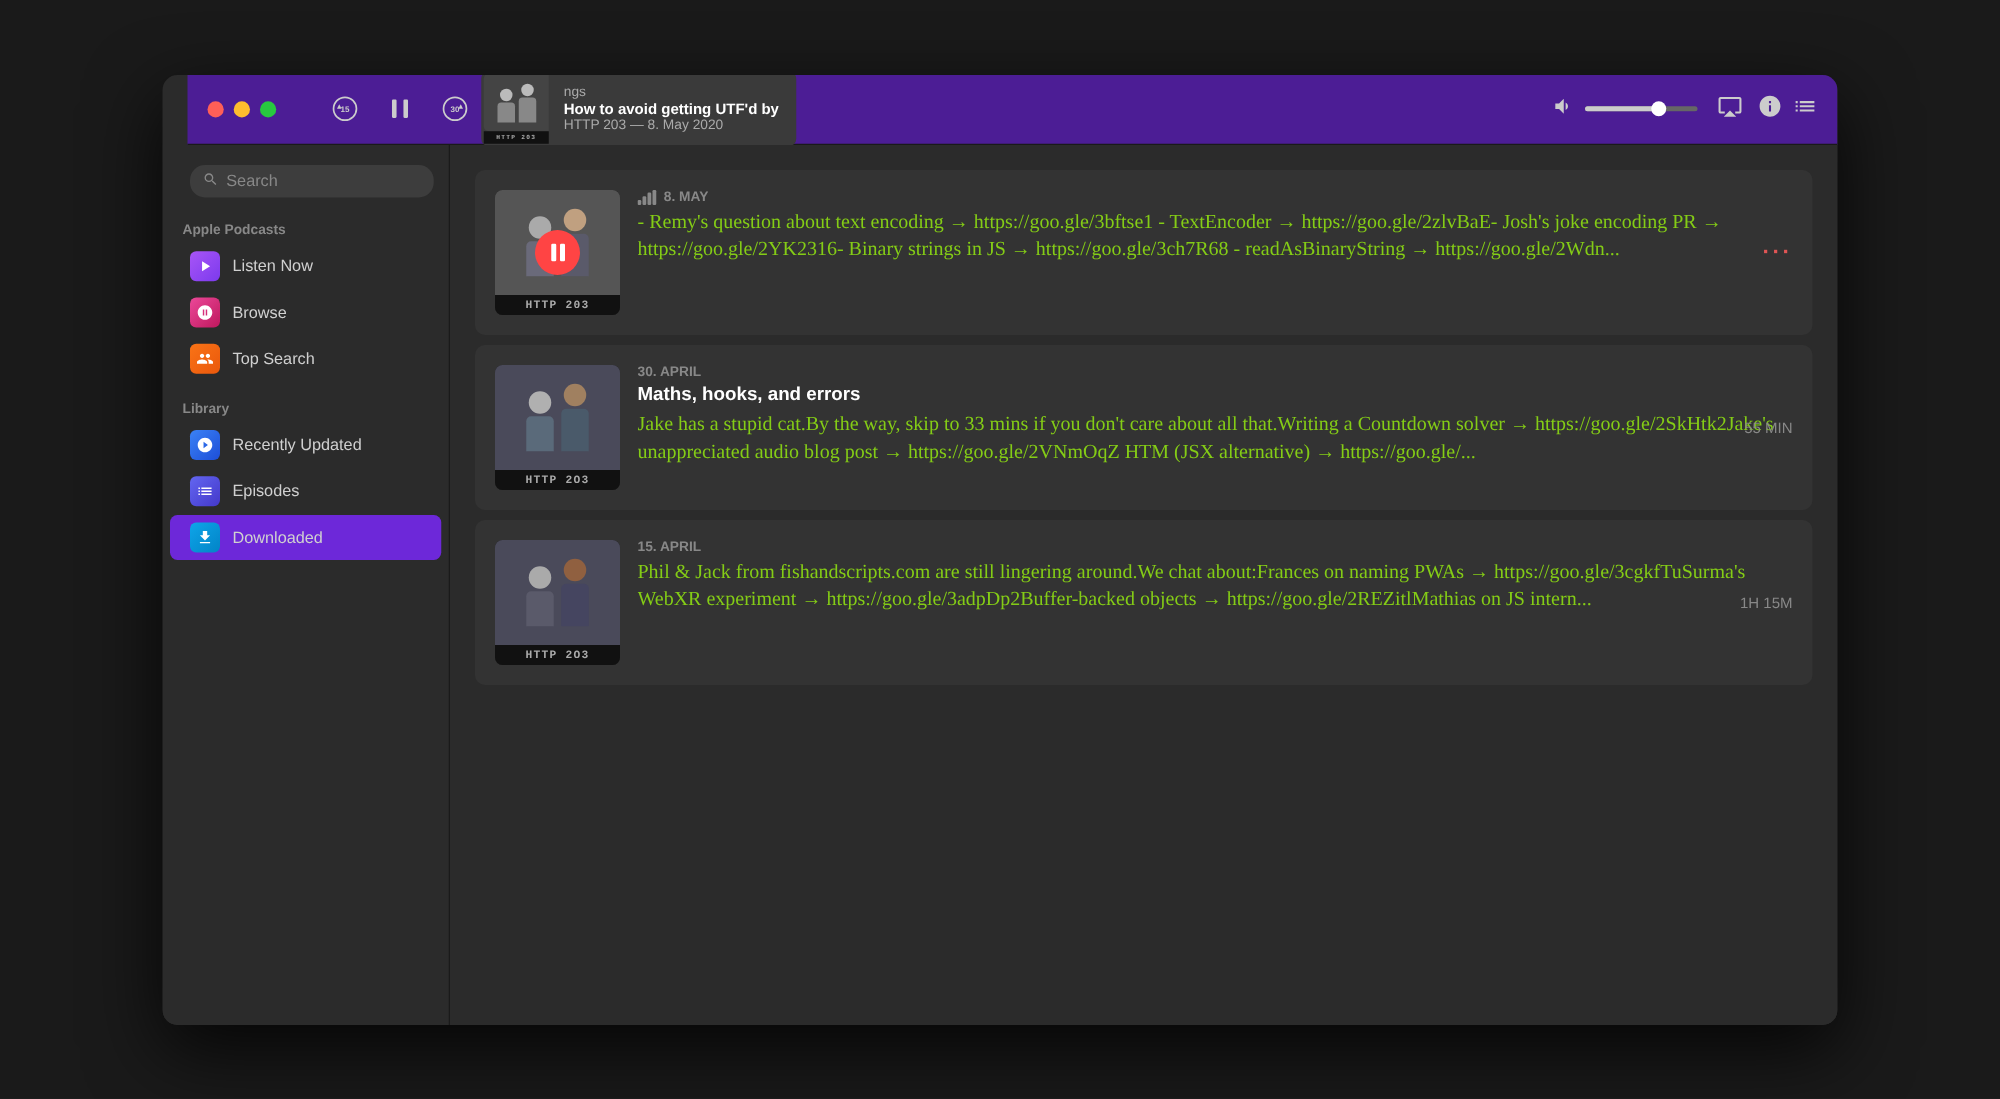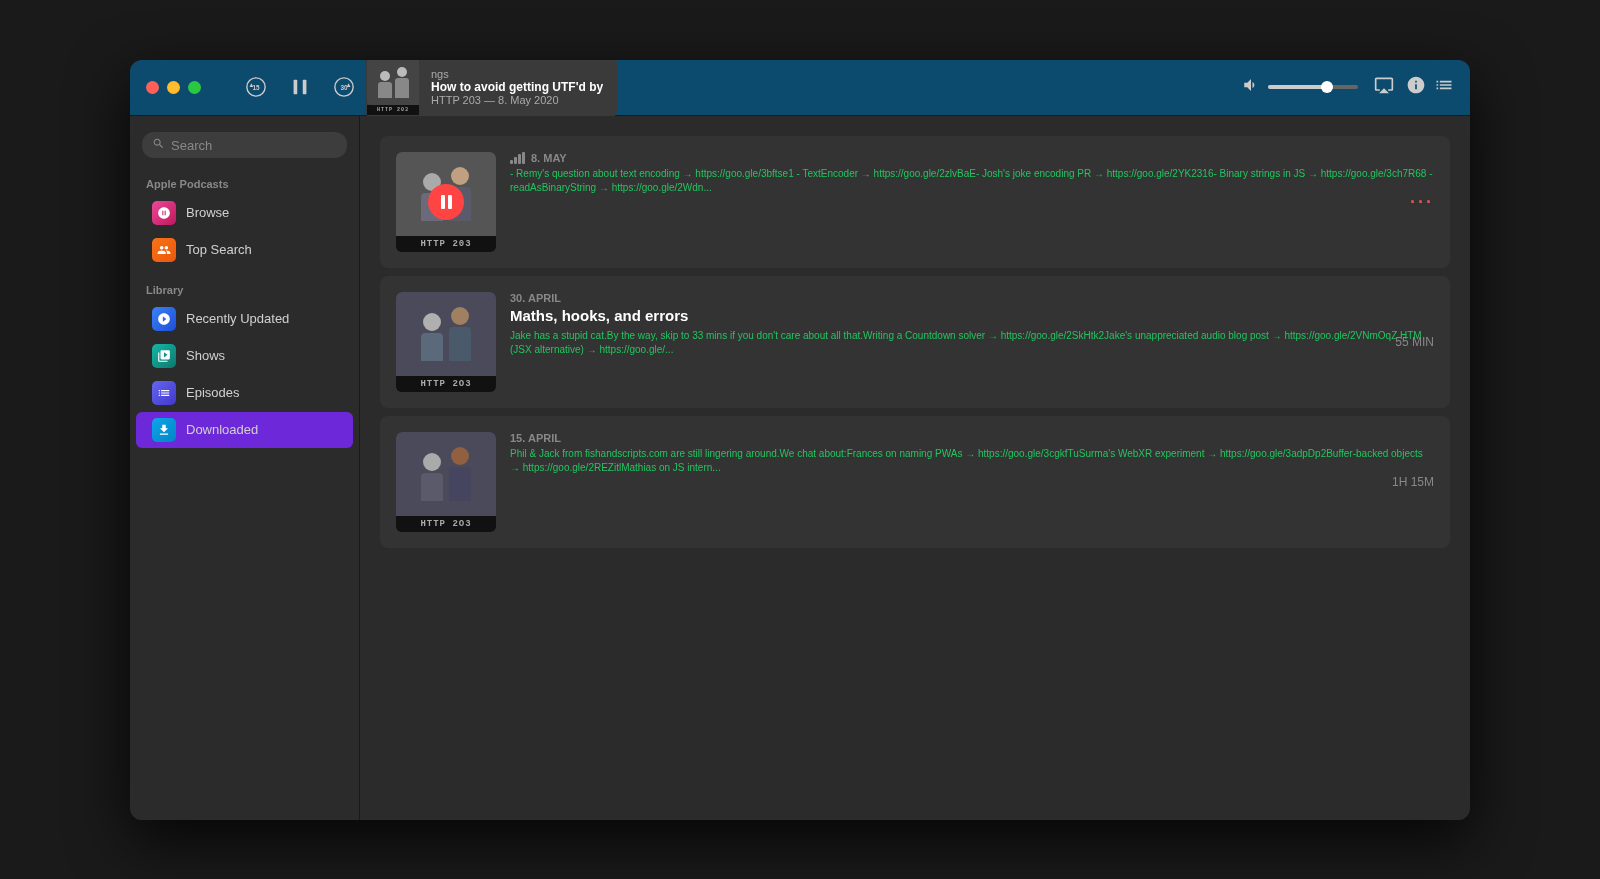--- a/index.html
+++ b/index.html
@@ -20,27 +20,28 @@
       background: #2b2b2b;
       border-radius: 12px;
       overflow: hidden;
       display: flex;
       flex-direction: column;
       box-shadow: 0 20px 60px rgba(0,0,0,0.8);
     }
 
     
     .titlebar {
-      background: #0c4a6e;
+      background: #4c1d95;
       height: 56px;
       display: flex;
       align-items: center;
       padding: 0 16px;
       border-bottom: 1px solid #1a1a1a;
       flex-shrink: 0;
+      margin-left: 20px;
     }
 
     .window-controls {
       display: flex;
       gap: 8px;
       margin-right: 20px;
     }
 
     .dot {
       width: 13px;
@@ -131,25 +132,25 @@
     .sidebar {
       width: 230px;
       background: #2b2b2b;
       padding: 16px 0;
       border-right: 1px solid #1a1a1a;
       flex-shrink: 0;
       overflow-y: auto;
     }
 
     .search-box {
-      margin: 0 12px 16px 12px;
+      margin: 0 12px 16px 22px;
       background: #3d3d3d;
       border-radius: 12px;
       display: flex;
-      align-items: flex-end;
+      align-items: center;
       padding: 5px 10px;
       gap: 6px;
     }
 
     .search-box input {
       background: none;
       border: none;
       outline: none;
       color: #ccc;
       font-size: 13px;
@@ -318,27 +319,28 @@
     }
 
     .episode-title {
       font-size: 15px;
       font-weight: 600;
       color: #fff;
       margin-bottom: 5px;
     }
 
     .episode-desc {
-      font-size: 10px;
-      color: #22c55e;
+      font-size: 16px;
+      color: #84cc16;
       line-height: 1.4;
       display: -webkit-box;
       -webkit-line-clamp: 3;
       -webkit-box-orient: vertical;
       overflow: hidden;
+      font-family: Liberation Serif, serif;
     }
 
     .episode-meta {
       position: absolute;
       right: 16px;
       top: 50%;
       transform: translateY(-50%);
       text-align: right;
     }
 
@@ -558,20 +560,28 @@
         <span class="search-icon-svg">
           <svg width="13" height="13" viewBox="0 0 24 24" fill="#888">
             <path d="M15.5 14h-.79l-.28-.27C15.41 12.59 16 11.11 16 9.5 16 5.91 13.09 3 9.5 3S3 5.91 3 9.5 5.91 16 9.5 16c1.61 0 3.09-.59 4.23-1.57l.27.28v.79l5 4.99L20.49 19l-4.99-5zm-6 0C7.01 14 5 11.99 5 9.5S7.01 5 9.5 5 14 7.01 14 9.5 11.99 14 9.5 14z"></path>
           </svg>
         </span>
         <input type="text" placeholder="Search" style="">
       </div>
 
       <div class="section-label">Apple Podcasts</div>
 
+      <div class="sidebar-item">
+        <div class="sidebar-icon icon-purple">
+          <svg width="14" height="14" viewBox="0 0 24 24" fill="white">
+            <path d="M8 5v14l11-7z"></path>
+          </svg>
+        </div>
+        <span>Listen Now</span>
+      </div>
 
       <div class="sidebar-item">
         <div class="sidebar-icon icon-pink">
           <svg width="14" height="14" viewBox="0 0 24 24" fill="white">
             <path d="M12 2C6.48 2 2 6.48 2 12s4.48 10 10 10 10-4.48 10-10S17.52 2 12 2zm-1 14H9V8h2v8zm4 0h-2V8h2v8z"></path>
           </svg>
         </div>
         <span>Browse</span>
       </div>
 
@@ -588,28 +598,20 @@
 
       <div class="sidebar-item">
         <div class="sidebar-icon icon-blue">
           <svg width="14" height="14" viewBox="0 0 24 24" fill="white">
             <path d="M12 2C6.48 2 2 6.48 2 12s4.48 10 10 10 10-4.48 10-10S17.52 2 12 2zm-2 14.5v-9l6 4.5-6 4.5z"></path>
           </svg>
         </div>
         <span>Recently Updated</span>
       </div>
 
-      <div class="sidebar-item">
-        <div class="sidebar-icon icon-teal">
-          <svg width="14" height="14" viewBox="0 0 24 24" fill="white">
-            <path d="M4 6H2v14c0 1.1.9 2 2 2h14v-2H4V6zm16-4H8c-1.1 0-2 .9-2 2v12c0 1.1.9 2 2 2h12c1.1 0 2-.9 2-2V4c0-1.1-.9-2-2-2zm-8 12.5v-9l6 4.5-6 4.5z"></path>
-          </svg>
-        </div>
-        <span>Shows</span>
-      </div>
 
       <div class="sidebar-item">
         <div class="sidebar-icon icon-indigo">
           <svg width="14" height="14" viewBox="0 0 24 24" fill="white">
             <path d="M3 13h2v-2H3v2zm0 4h2v-2H3v2zm0-8h2V7H3v2zm4 4h14v-2H7v2zm0 4h14v-2H7v2zM7 7v2h14V7H7z"></path>
           </svg>
         </div>
         <span>Episodes</span>
       </div>
 

